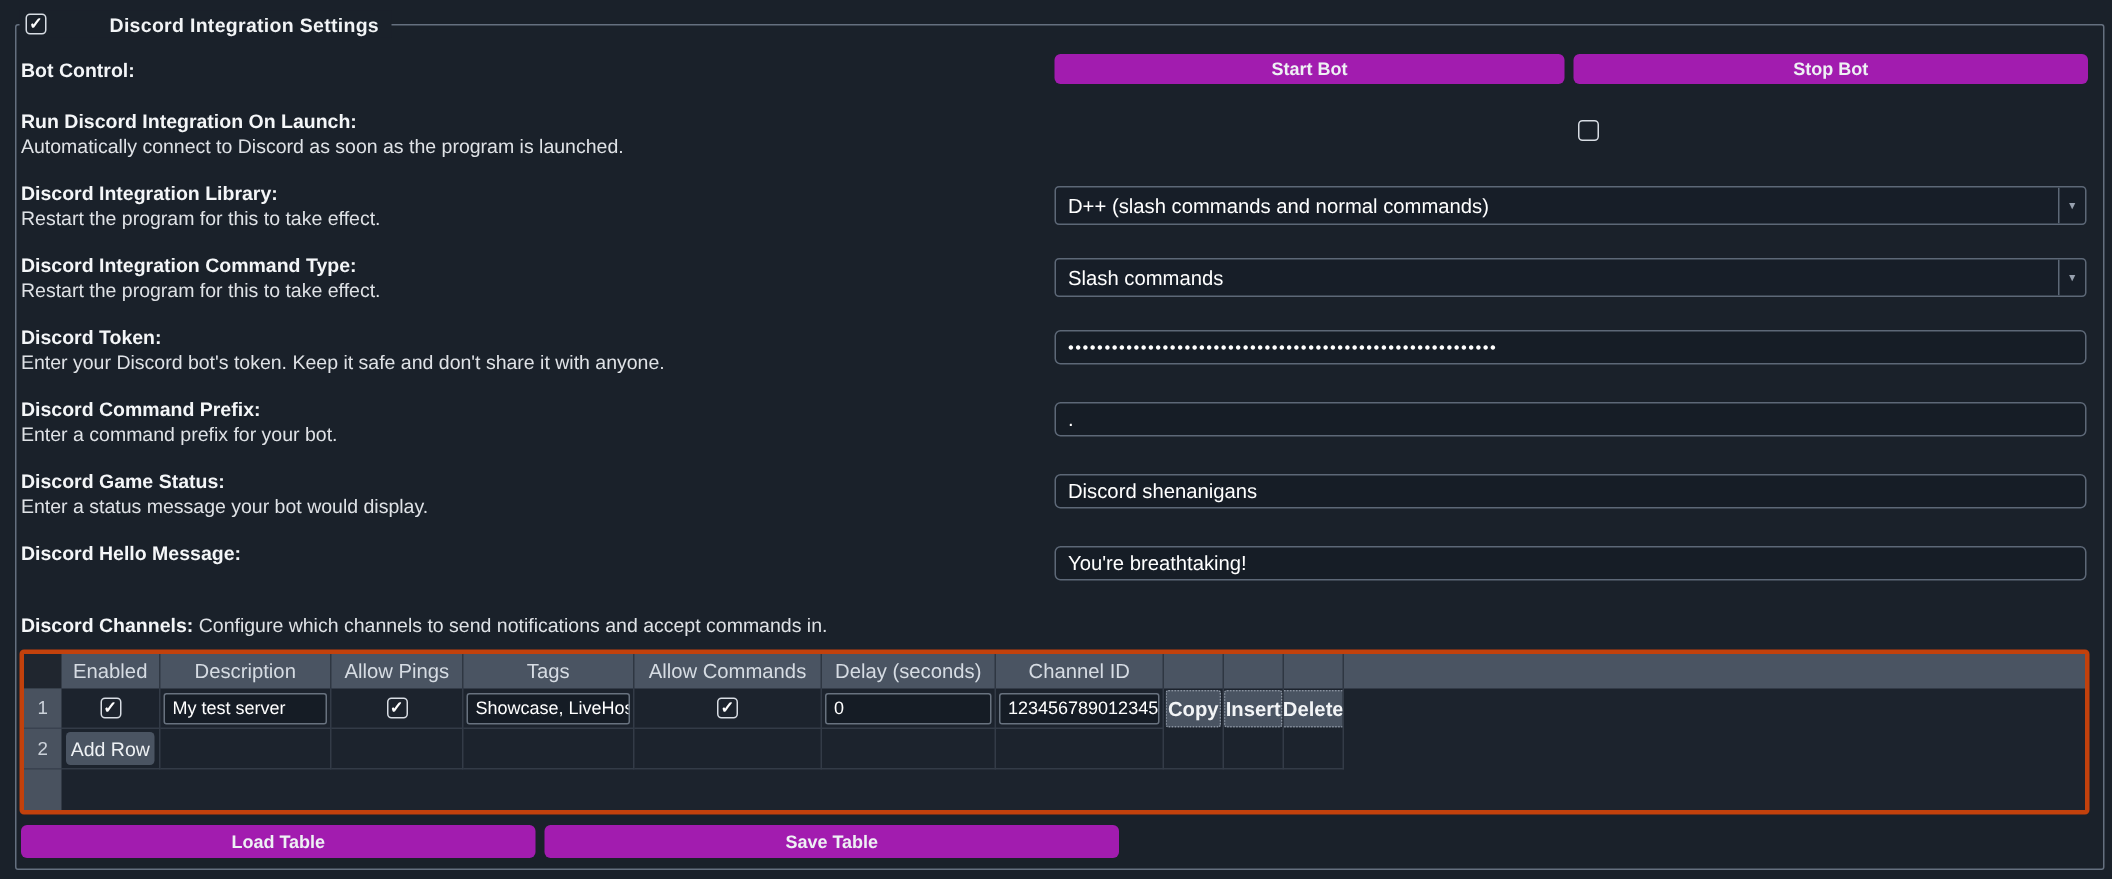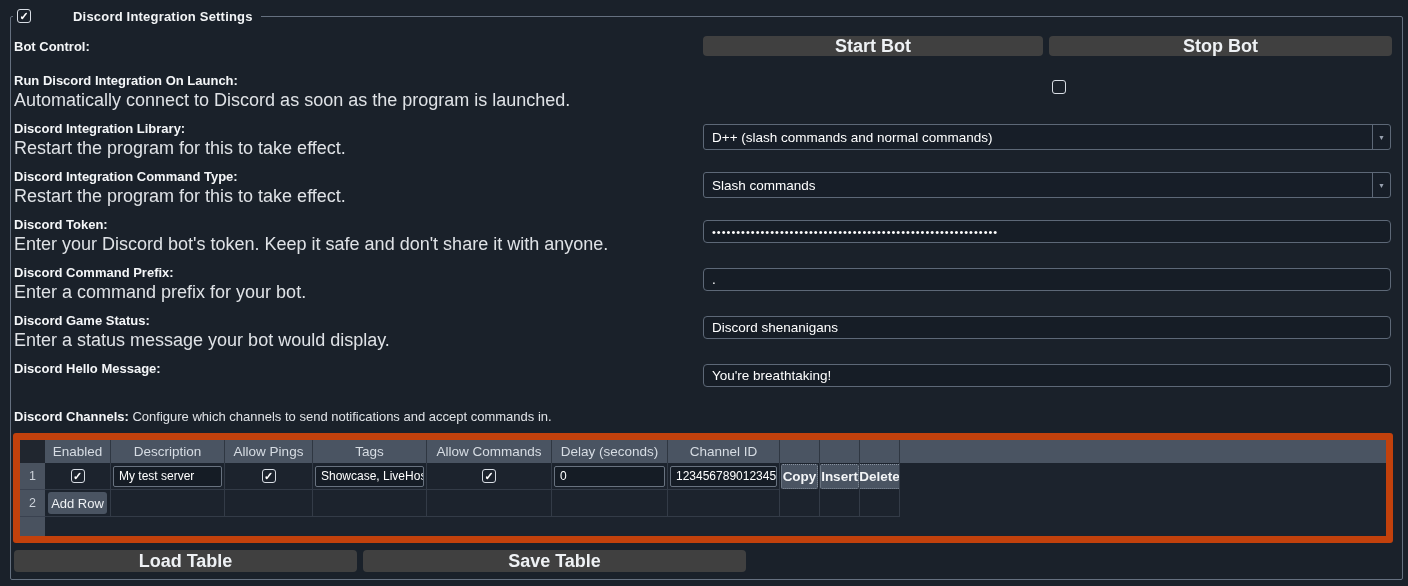--- a/index.html
+++ b/index.html
@@ -15,26 +15,26 @@
     border:1px solid #65707f; border-radius:2px;
   }
   .group-title {
     position:absolute; left:13px; top:7px; height:18px;
     display:flex; align-items:center; gap:10px;
     background:#1a212a; padding:0 8px 0 4px; z-index:2;
   }
   .group-title .lbl { font-size:13px; font-weight:bold; letter-spacing:.2px;padding-left:32px; }
 
   .hlabel { position:absolute; left:14px; font-size:13px; font-weight:bold; color:#f4f6f8; white-space:nowrap; }
-  .slabel { position:absolute; left:14px; font-size:18px; color:#dfe2e6; white-space:nowrap; }
+  .slabel { position:absolute; left:14px; font-size:13px; color:#dfe2e6; white-space:nowrap; }
 
   .btn {
-    position:absolute; height:20px; background:#404040; border-radius:4px;
-    display:flex; align-items:center; justify-content:center;
-    font-size:18px; font-weight:bold; color:#eef1f4; cursor:pointer;
+    position:absolute; height:20px; background:#a21caf; border-radius:4px;
+    display:flex; align-items:center; justify-content:center;
+    font-size:12px; font-weight:bold; color:#eef1f4; cursor:pointer;
   }
   .input {
     position:absolute; height:23px; background:#161d26;
     border:1px solid #5d6877; border-radius:4px;
     display:flex; align-items:center; padding:0 8px;
     font-size:13.5px; color:#fff; white-space:nowrap; overflow:hidden;
   }
   .input.masked { font-size:11px; letter-spacing:1px; color:#fff; }
   .combo {
     position:absolute; height:26px; background:#171e28;
@@ -47,21 +47,21 @@
   .cb {
     width:14px; height:14px; border:1.5px solid #d8dde4; border-radius:3px;
     background:transparent; display:flex; align-items:center; justify-content:center;
     flex:0 0 auto; cursor:pointer;
   }
   .cb .ck { font-size:11px; line-height:1; color:#fff; font-weight:bold; }
 
   
   .table {
     position:absolute; left:13px; top:433px; width:1380px; height:110px;
-    border:7px solid #c2410c; border-radius:3px; background:#1c232d;
+    border:3px solid #c2410c; border-radius:3px; background:#1c232d;
     overflow:hidden; display:flex; flex-direction:column;
   }
   .t-head { display:flex; height:23px; flex:0 0 auto; background:#4a5462; }
   .t-corner { width:25px; flex:0 0 auto; background:#20262f; }
   .th {
     display:flex; align-items:center; justify-content:center;
     font-size:13.5px; color:#d6dce3; border-right:1px solid #2f3742;
     overflow:hidden; white-space:nowrap; flex:0 0 auto; cursor:pointer;
   }
   .th.fill { flex:1 1 auto; border-right:none; cursor:default; }

